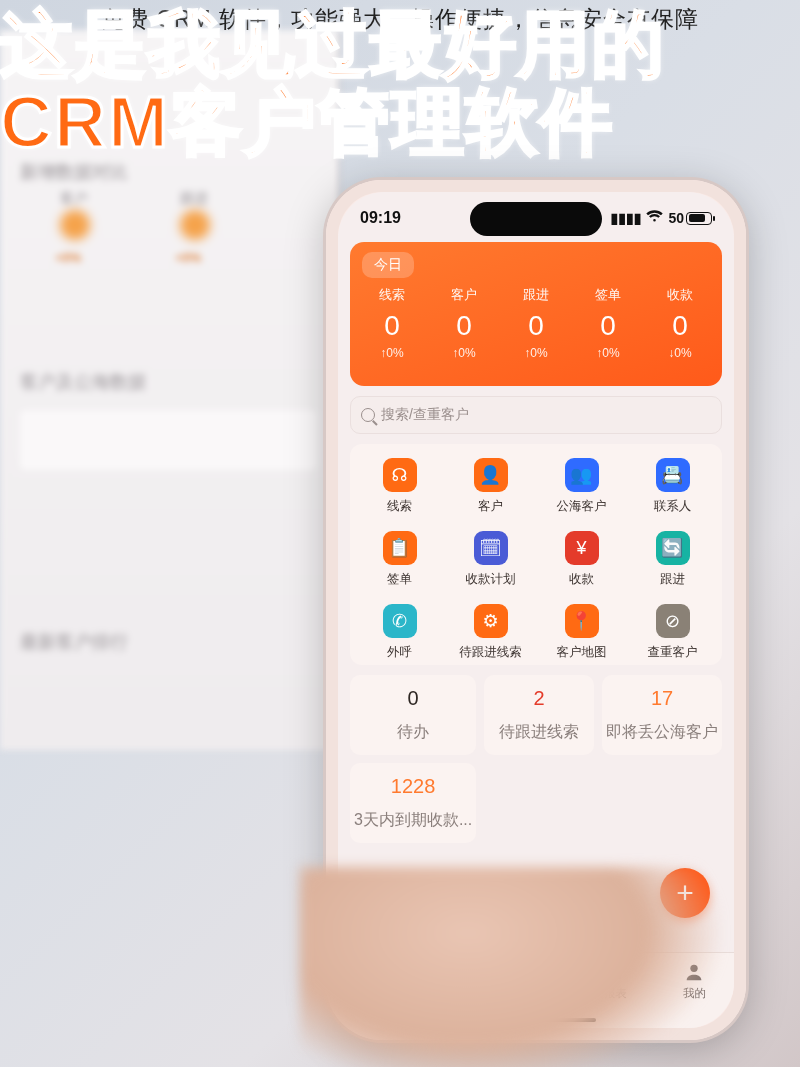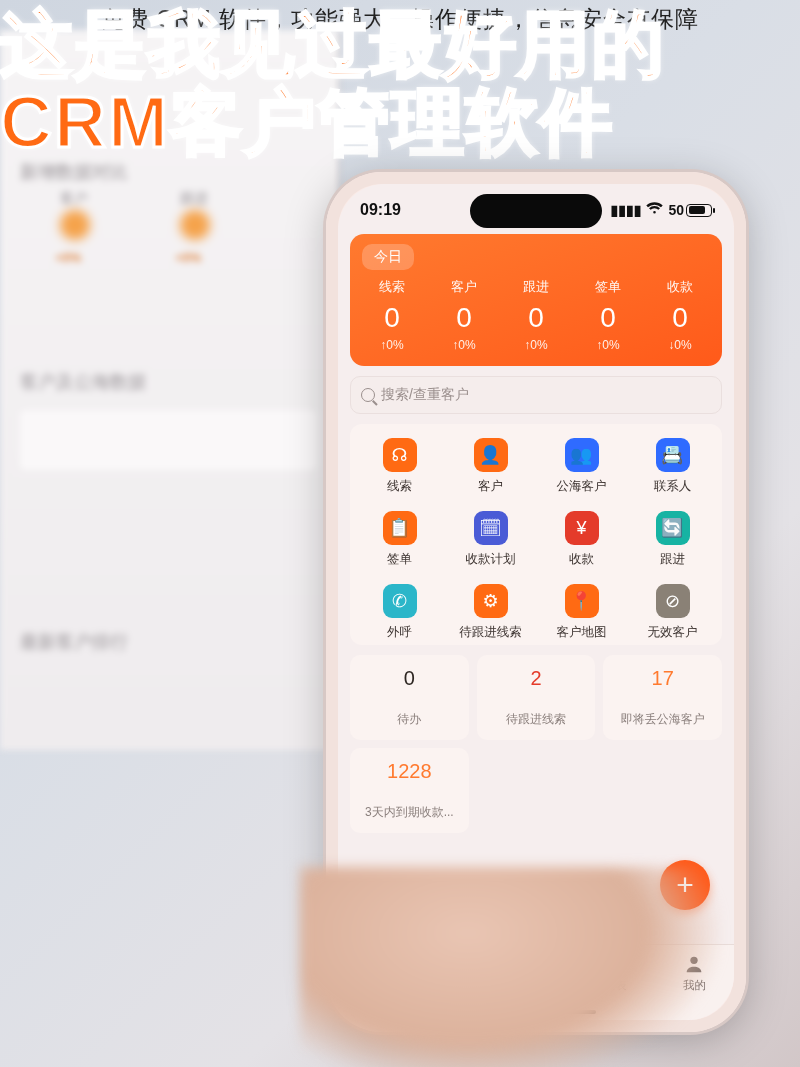--- a/index.html
+++ b/index.html
@@ -33,21 +33,21 @@
   font-size: 72px; font-weight: 700; line-height: 1.08;
   color: #ff6a13;
   -webkit-text-stroke: 3px #fff;
   text-shadow: 0 0 6px rgba(255,255,255,.8);
   letter-spacing: 2px;
   white-space: pre-line;
 }
 
 
 .phone {
-  position: absolute; top: 172px; left: 326px;
+  position: absolute; top: 180px; left: 326px;
   width: 420px; height: 860px;
   background: #faeae6;
   border-radius: 56px;
   box-shadow: 0 0 0 3px #d7c8c5, 0 8px 40px rgba(0,0,0,.25), inset 0 0 0 12px #f2e2dd;
 }
 .phone-inner {
   position: absolute; inset: 12px;
   border-radius: 46px;
   background: #f6eeee;
   overflow: hidden;
@@ -84,21 +84,21 @@
 }
 .wx-caps .sep { width:1px; height:16px; background:#d6cccb; }
 .wx-caps .dot { width:6px; height:6px; border-radius:50%; background:#333; box-shadow: -9px 0 #333, 9px 0 #333; }
 .wx-caps .target { width:14px; height:14px; border:2px solid #333; border-radius:50%; position:relative; }
 .wx-caps .target::after { content:""; position:absolute; inset:3px; background:#333; border-radius:50%; }
 
 
 .summary {
   margin: 4px 12px 10px; border-radius: 14px;
   background: linear-gradient(160deg,#ff7a2f 0%, #ff5a1a 100%);
-  color:#fff; padding: 10px 6px 14px;
+  color:#fff; padding: 10px 6px 26px;
 }
 .summary .today {
   display:inline-block; background:rgba(255,255,255,.22); padding:4px 12px; border-radius:10px;
   font-size:14px; margin-left:6px; margin-bottom:8px;
 }
 .metrics { display:flex; }
 .metric { flex:1; text-align:center; }
 .metric .lbl { font-size:13px; opacity:.95; }
 .metric .val { font-size:28px; font-weight:400; margin:6px 0 4px; }
 .metric .chg { font-size:12px; opacity:.9; }
@@ -123,21 +123,21 @@
 
 .cards {
   margin: 0 12px; display:grid; grid-template-columns:repeat(3,1fr); gap:8px;
 }
 .card {
   background:#fbf3f1; border-radius:10px; text-align:center; padding:12px 4px;
 }
 .card .num { font-size:20px; color:#2d2622; }
 .card .num.red { color:#e43b2a; }
 .card .num.orange { color:#ff7a2f; }
-.card .cap { font-size:12px; color:#8a7f7c; margin-top:21px; white-space:nowrap; overflow:hidden; text-overflow:ellipsis; }
+.card .cap { font-size:16px; color:#8a7f7c; margin-top:12px; white-space:nowrap; overflow:hidden; text-overflow:ellipsis; }
 
 
 .fab {
   position:absolute; right:24px; bottom:110px; width:50px; height:50px;
   background:#ff5a1a; border-radius:50%; color:#fff; font-size:30px;
   display:flex; align-items:center; justify-content:center; box-shadow:0 4px 10px rgba(255,90,26,.4);
 }
 
 
 .tabbar {
@@ -278,21 +278,21 @@
         <div class="item">
           <div class="ic" style="background:#ff6a13">⚙</div>
   <div>待跟进线索</div>
         </div>
         <div class="item">
           <div class="ic" style="background:#ff6a13">📍</div>
   <div>客户地图</div>
         </div>
         <div class="item">
           <div class="ic" style="background:#8a8176">⊘</div>
-  <div>无效客户</div>
+  <div>查重客户</div>
         </div>
       </div>
 
     <div class="cards" id="cards">
         <div class="card">
           <div class="num ">0</div>
   <div class="cap">待办</div>
         </div>
         <div class="card">
           <div class="num red">2</div>

